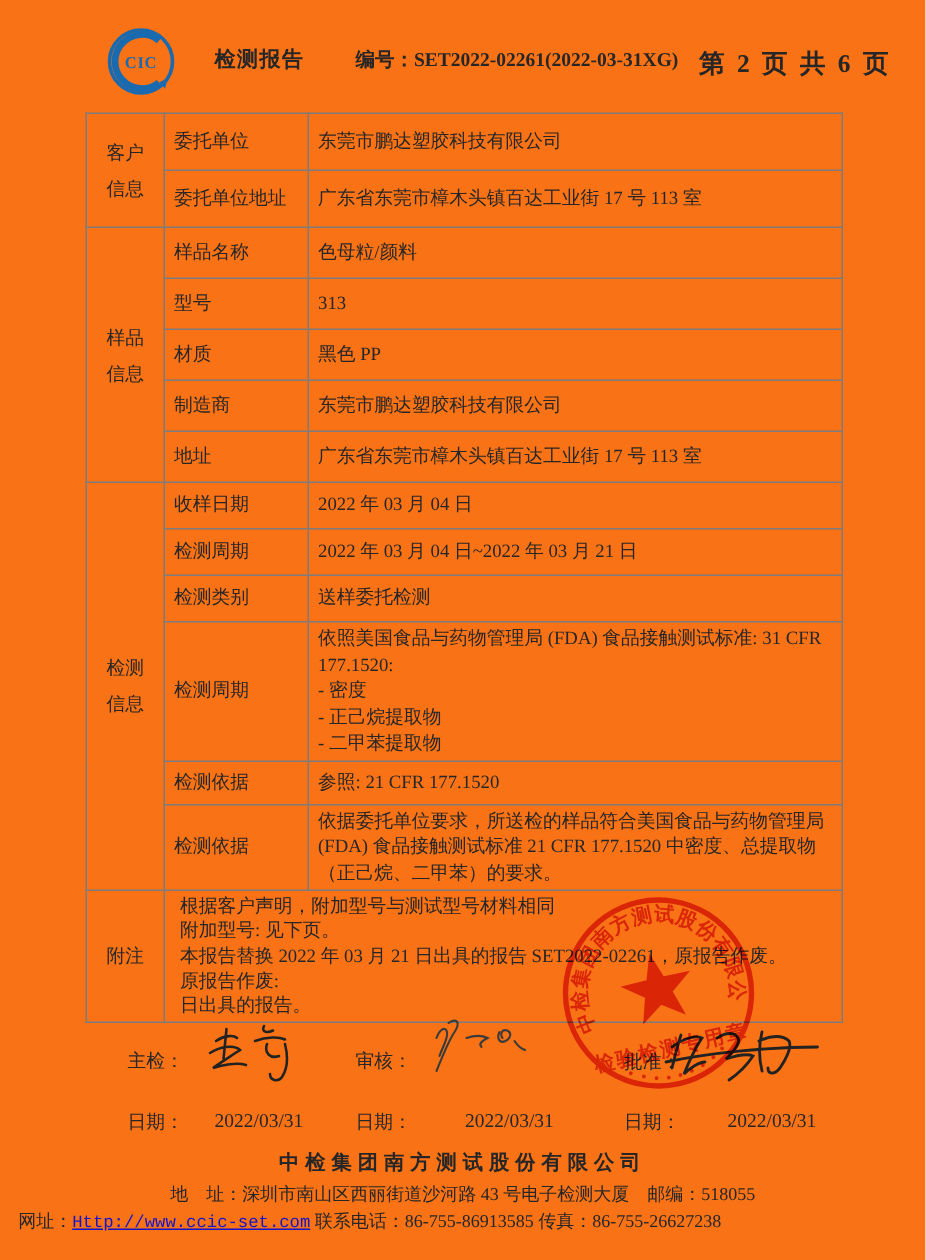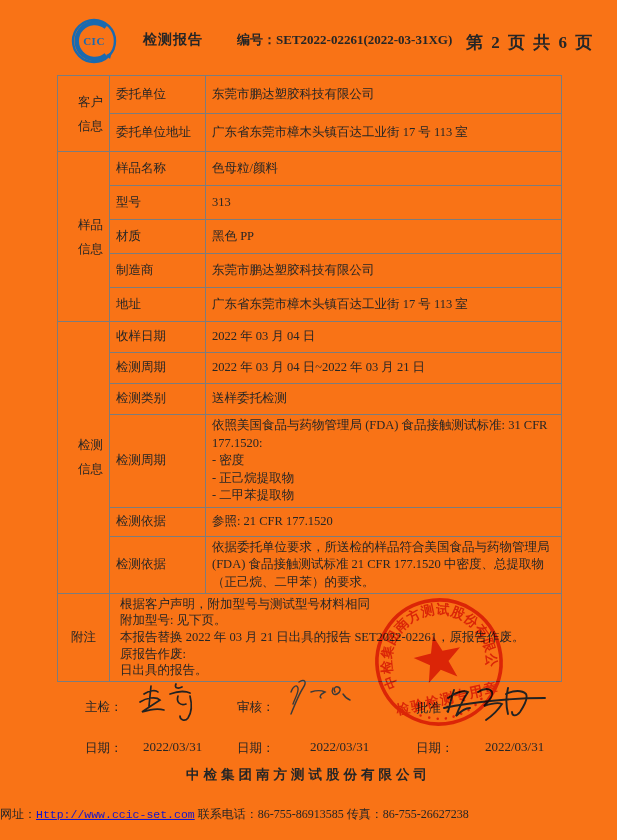--- a/index.html
+++ b/index.html
@@ -11,34 +11,34 @@
   .hdr-no{position:absolute;left:237px;top:31px;font-size:13px;font-weight:bold;white-space:nowrap;}
   .hdr-page{position:absolute;left:466px;top:31px;font-size:17px;font-weight:bold;letter-spacing:2px;white-space:nowrap;}
   .logo{position:absolute;left:62px;top:15px;}
 
   
   table.rep{position:absolute;left:57px;top:75px;width:505px;border-collapse:collapse;table-layout:fixed;}
   table.rep td{border:1px solid #7c7c7c;font-size:12.5px;vertical-align:middle;padding:2px 6px;line-height:17.5px;}
   td.sec{width:52px;text-align:center;padding:0;}
   td.fld{width:94px;padding-left:10px;}
   td.val{padding-left:12px;}
-  .sec-line{display:block;text-align:right;font-size:12.5px;line-height:24px;}
+  .sec-line{display:block;text-align:center;font-size:12.5px;line-height:24px;}
   .lines div{line-height:17.6px;}
   .notes-cell div{line-height:16.6px;padding:0 2px;}
 
   
   .siglabel{position:absolute;font-size:12.5px;white-space:nowrap;}
   .datelabel{position:absolute;font-size:12.5px;white-space:nowrap;}
   .dateval{position:absolute;font-size:13px;white-space:nowrap;text-align:right;}
   .sig-svg{position:absolute;}
 
   
   .foot-company{position:absolute;left:0;top:766px;width:617px;text-align:center;font-size:13.5px;font-weight:bold;letter-spacing:4px;}
   .foot-line1{position:absolute;left:0;top:788px;width:617px;text-align:center;font-size:12px;white-space:nowrap;}
-  .foot-line2{position:absolute;left:0;top:806px;width:493px;font-size:12px;white-space:nowrap;}
+  .foot-line2{position:absolute;left:0;top:806px;width:493px;text-align:center;font-size:12px;white-space:nowrap;}
   .foot-link{color:#1414cc;text-decoration:underline;font-family:"Liberation Mono","DejaVu Sans Mono",monospace;font-size:11.5px;}
 
   
   .stamp{position:absolute;left:357px;top:583px;width:164px;height:158px;opacity:0.88;mix-blend-mode:multiply;pointer-events:none;}
 </style>
 </head>
 <body>
 
 <div class="page">
 
@@ -197,15 +197,16 @@
           <circle cx="2" cy="56.5" r="1.3"></circle>
           <circle cx="10" cy="55.5" r="1.3"></circle>
         <circle cx="18" cy="53.5" r="1.3"></circle>
           <circle cx="26" cy="50" r="1.3"></circle>
           <circle cx="33" cy="45.5" r="1.3"></circle>
       </g>
     </g>
   </svg>
 
   <div class="foot-company">中检集团南方测试股份有限公司</div>
+  <div class="foot-line1">地　址：深圳市南山区西丽街道沙河路 43 号电子检测大厦　邮编：518055</div>
   <div class="foot-line2"><span>网址：</span><a class="foot-link" href="#">Http://www.ccic-set.com</a><span> <span>联系电话：86-755-86913585 传真：86-755-26627238</span></span></div>
 
 </div>
 
 </body></html>

